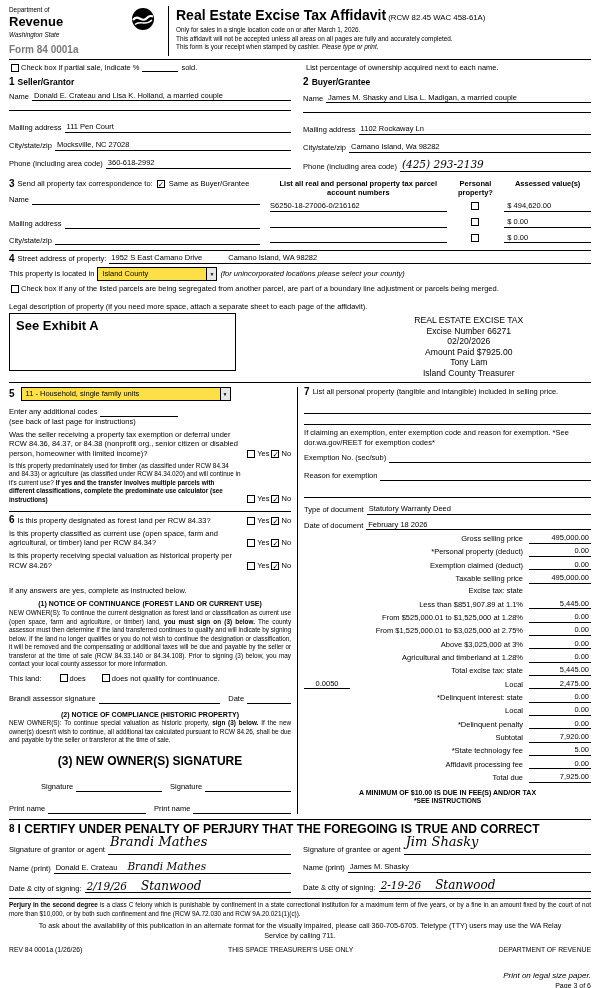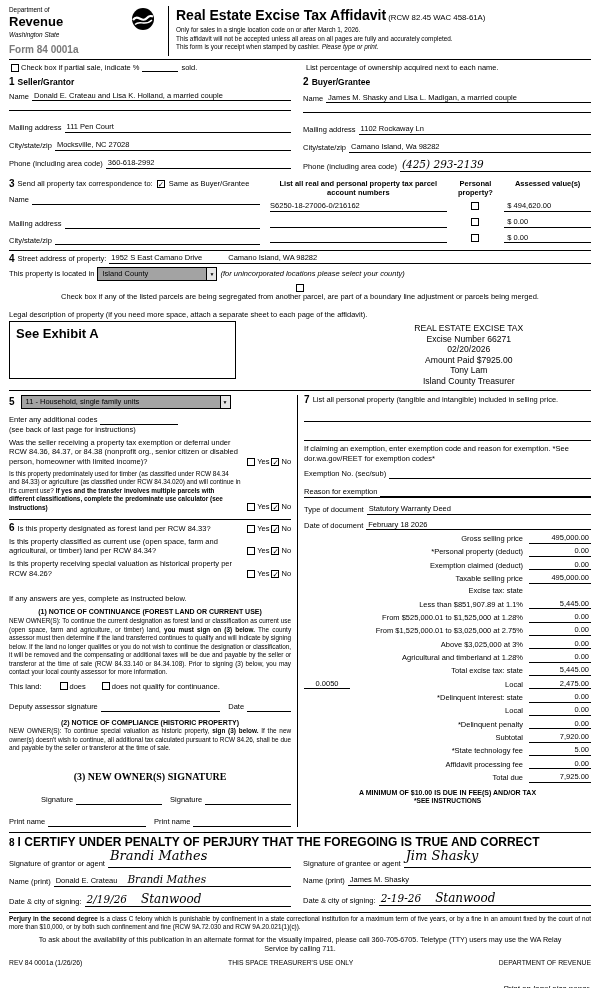--- a/index.html
+++ b/index.html
@@ -15,21 +15,21 @@
 .sm{font-size:6.4px;line-height:1.32}
 .center{text-align:center}
 .right{text-align:right}
 .jt{text-align:justify}
 .ul{border-bottom:1px solid #000}
 .fill{flex:1;border-bottom:1px solid #000;min-height:9px;padding:0 2px}
 .num{font-weight:700;font-size:10px;margin-right:3px;line-height:1.05}
 .cb{display:inline-block;width:8px;height:8px;border:1px solid #000;line-height:7px;
   font-size:7.5px;text-align:center;flex:none;margin:0 2px;vertical-align:-1px;background:#fff}
 .hw{font-family:"DejaVu Serif",serif;font-style:italic;font-size:10.5px;line-height:.9}
-.sel{display:inline-flex;align-items:stretch;border:1px solid #000;margin:0 3px;background:#a3a3a3}
+.sel{display:inline-flex;align-items:stretch;border:1px solid #000;margin:0 3px;background:#fde047}
 .sel .st{padding:1px 4px;white-space:nowrap}
 .sel .sa{width:10px;border-left:1px solid #000;background:#e6e6e6;font-size:5px;
   display:flex;align-items:center;justify-content:center}
 .flabel{margin-right:3px;white-space:nowrap}
 .field{display:flex;align-items:flex-end;margin-top:7px}
 .twocol{display:flex;align-items:stretch}
 .colL{width:49.5%;padding-right:6px}
 .colR{width:50.5%;padding-left:6px}
 .yn{display:flex;align-items:center;white-space:nowrap;flex:none}
 .trow{display:flex;align-items:flex-end;margin-top:2.6px}
@@ -188,21 +188,21 @@
       <span class="fill"><span>1952 S East Camano Drive</span><span style="display:inline-block;width:26px;"></span><span>Camano Island, WA 98282</span></span>
     </div>
     <div class="rowc" style="margin-top:3px;">
       <span>This property is located in</span>
       <span class="sel" style="min-width:120px;">
         <span class="st" style="flex:1">Island County</span>
         <span class="sa">▼</span>
       </span>
       <span class="i">(for unincorporated locations please select your county)</span>
     </div>
-    <div class="rowc" style="margin-top:3px;flex-direction:column;">
+    <div class="rowc" style="margin-top:3px;">
       <span class="cb"></span>
       <span>Check box if any of the listed parcels are being segregated from another parcel, are part of a boundary line adjustment or parcels being merged.</span>
     </div>
     <div style="margin-top:8px;">Legal description of property (if you need more space, attach a separate sheet to each page of the affidavit).</div>
     <div class="rowt" style="margin-top:2px;">
       <div style="width:39%;border:1px solid #000;height:58px;padding:4px 6px;">
         <span class="b" style="font-size:13px;">See Exhibit A</span>
       </div>
       <div style="flex:1"></div>
       <div class="center" style="width:42%;font-size:8.6px;line-height:1.22;padding-top:2px;">
@@ -285,28 +285,28 @@
       <div class="rowc" style="margin-top:5px;">
         <span>This land:</span>
         <span style="width:16px;"></span>
         <span class="cb"></span>
         <span>does</span>
         <span style="width:14px;"></span>
         <span class="cb"></span>
         <span>does not qualify for continuance.</span>
       </div>
       <div class="field" style="margin-top:11px;">
-        <span class="flabel">Deputy assessor signature</span>
+        <span class="flabel">Brandi assessor signature</span>
         <span class="fill"></span>
         <span class="flabel" style="margin-left:8px;">Date</span>
         <span class="fill" style="max-width:44px;"></span>
       </div>
       <div class="b center" style="margin-top:6px;font-size:7px;">(2) NOTICE OF COMPLIANCE (HISTORIC PROPERTY)</div>
       <div class="sm jt"><span>NEW OWNER(S): To continue special valuation as historic property, </span><span class="b">sign (3) below.</span><span> If the new owner(s) doesn't wish to continue, all additional tax calculated pursuant to RCW 84.26, shall be due and payable by the seller or transferor at the time of sale.</span></div>
-      <div class="b center" style="margin-top:18px;font-size:10px;font-family:Liberation Serif, serif;">(3) NEW OWNER(S) SIGNATURE</div>
+      <div class="b center" style="margin-top:10px;font-size:12px;">(3) NEW OWNER(S) SIGNATURE</div>
       <div class="row" style="margin-top:12px;margin-left:32px;">
         <span class="flabel">Signature</span>
         <span class="fill"></span>
         <span class="flabel" style="margin-left:8px;">Signature</span>
         <span class="fill"></span>
       </div>
       <div class="row" style="margin-top:12px;">
         <span class="flabel">Print name</span>
         <span class="fill"></span>
         <span class="flabel" style="margin-left:8px;">Print name</span>
@@ -314,21 +314,21 @@
       </div>
     </div>
 
     <div class="colR" style="border-left:1px solid #000;">
 
       <div class="rowt">
         <span class="num">7</span>
         <div style="flex:1">List all personal property (tangible and intangible) included in selling price.</div>
       </div>
       <div class="ul" style="height:16px;"></div>
-      <div style="border-top:1px solid #000;border-bottom:1px solid #000;margin-top:18px;padding:3px 0 0;">
+      <div style="border-top:1px solid #000;border-bottom:1px solid #000;margin-top:10px;padding:3px 0 16px;">
         <div>If claiming an exemption, enter exemption code and reason for exemption. *See dor.wa.gov/REET for exemption codes*</div>
         <div class="field" style="margin-top:6px;">
           <span class="flabel">Exemption No. (sec/sub)</span>
           <span class="fill"></span>
         </div>
         <div class="field" style="margin-top:8px;">
           <span class="flabel">Reason for exemption</span>
           <span class="fill"></span>
         </div>
       </div>

